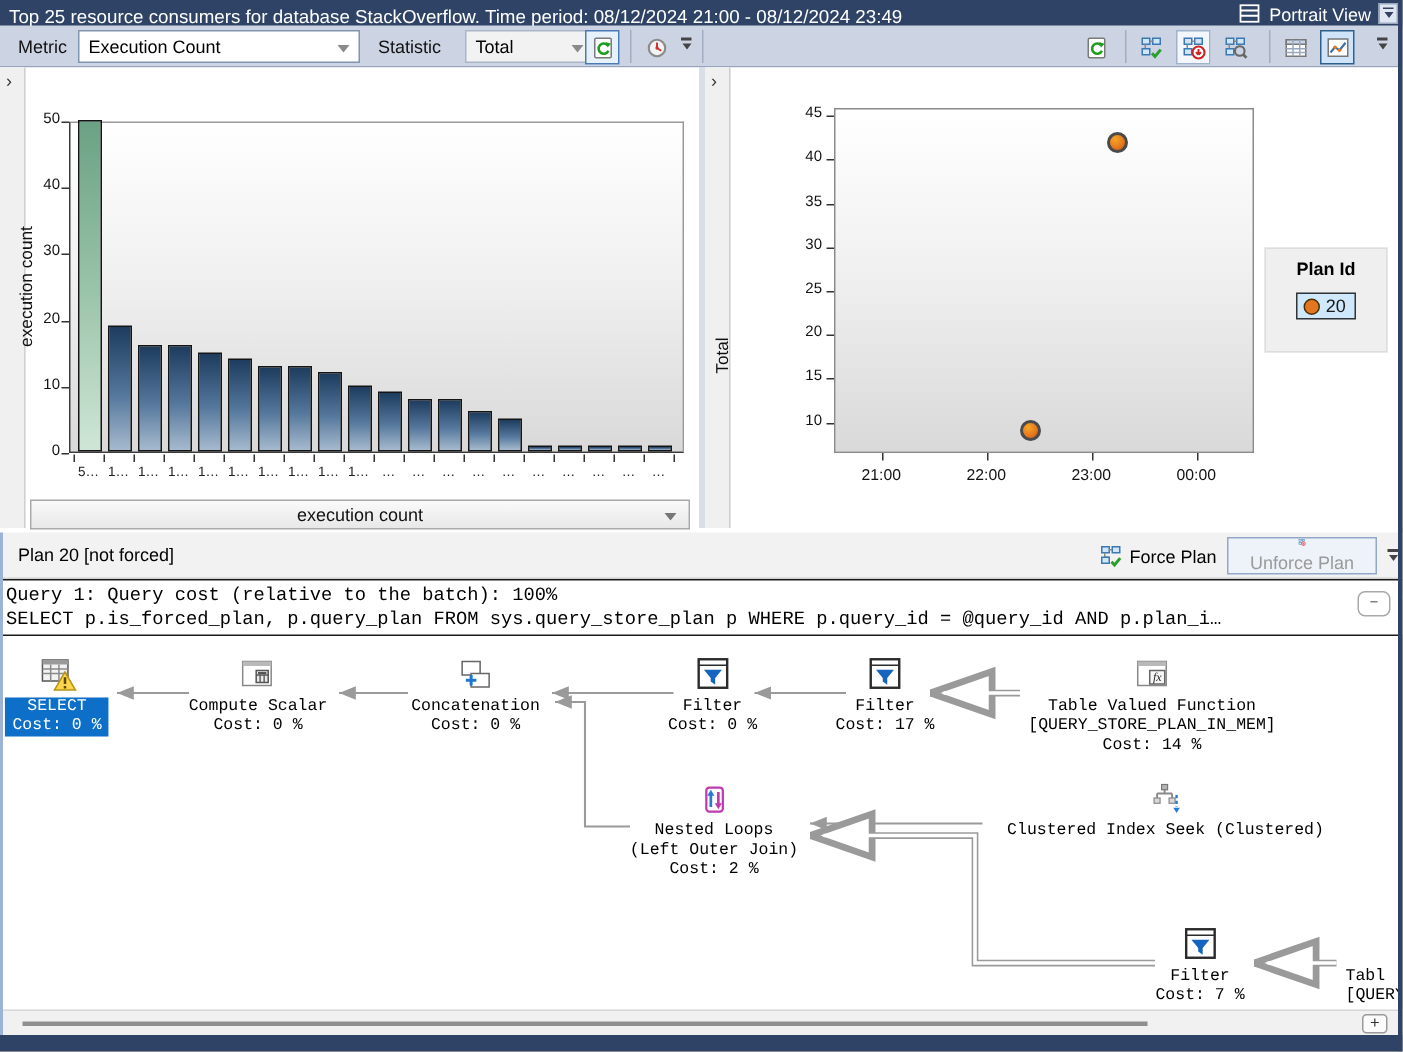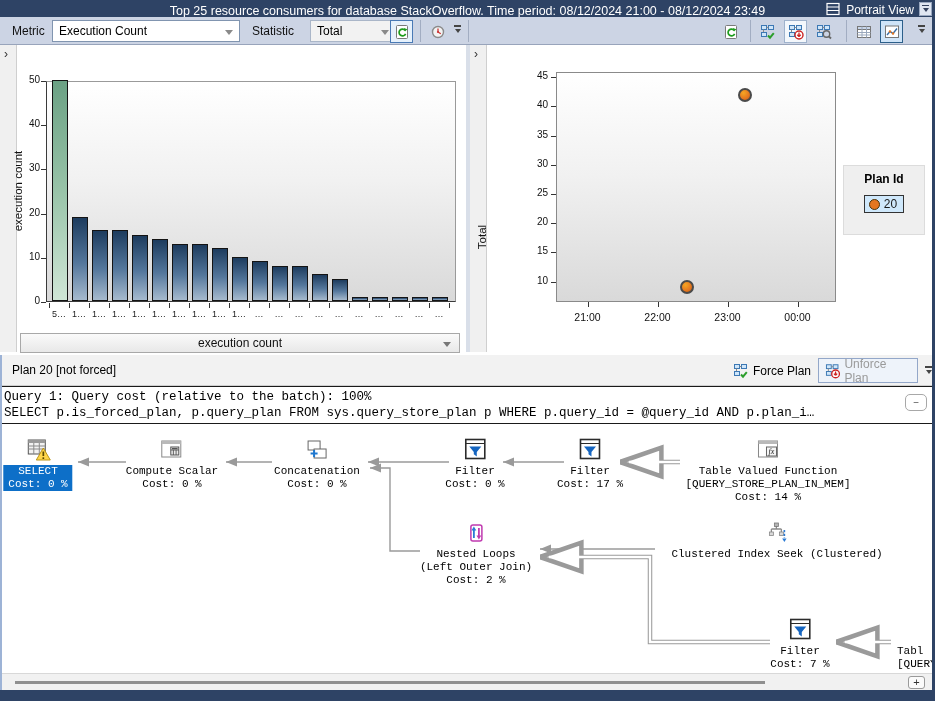--- a/index.html
+++ b/index.html
@@ -1,21 +1,21 @@
 <!DOCTYPE html>
 <html><head>
 <meta charset="utf-8">
 <style>
   html,body{margin:0;padding:0;background:#3c3c3c;}
   *{box-sizing:border-box;}
   #root{position:relative;width:935px;height:701px;background:#fff;overflow:hidden;
         font-family:"Liberation Sans",sans-serif;font-size:12px;color:#1a1a1a;}
   
   .titlebar{position:absolute;left:0;top:0;width:935px;height:20px;background:#2e4365;
-            color:#fff;display:flex;align-items:center;padding:0 6px;overflow:hidden;justify-content:center;}
+            color:#fff;display:flex;align-items:center;padding:0 6px;overflow:hidden;}
   .titlebar .t-text{font-size:12.5px;white-space:nowrap;position:relative;top:1px;}
   .titlebar-right{position:absolute;right:3px;top:0;height:17px;display:flex;align-items:center;gap:5px;}
   .pv-label{font-size:12px;color:#fff;position:relative;top:1px;}
   .t-spin{width:13px;height:14px;background:#dfe6f2;border:1px solid #9aa8c0;display:flex;flex-direction:column;
           justify-content:center;align-items:center;}
   
   .toolbar{position:absolute;left:0;top:17px;width:935px;height:28px;background:#ccd4e4;
            border-bottom:1px solid #98a4bb;}
   .tb-item{position:absolute;top:4px;height:20px;display:flex;align-items:center;}
   .tb-label{font-size:12px;color:#111;}
@@ -68,21 +68,21 @@
            background:linear-gradient(180deg,#fafafa,#e8e8e8);display:flex;align-items:center;
            justify-content:center;font-size:12px;color:#111;}
   .axis-dd::after{content:'';position:absolute;right:8px;top:8px;border-left:4px solid transparent;
                   border-right:4px solid transparent;border-top:5px solid #777;}
   
   .planbar{position:absolute;left:0;top:355px;width:935px;height:31px;background:#f2f2f2;
            border-bottom:1px solid #cfcfcf;}
   .pb-label{position:absolute;left:12px;top:8px;font-size:12px;color:#000;}
   .pb-btn{position:absolute;top:3px;height:25px;display:flex;align-items:center;gap:4px;font-size:12px;
           padding:0 6px;color:#000;}
-  .pb-btn.disabled{color:#9a9a9a;border:1px solid #93a7c9;background:#eef3fa;}
+  .pb-btn.disabled{color:#9a9a9a;border:1px solid #93a7c9;background:#eef3fa;flex-direction:column;}
   
   .querypane{position:absolute;left:0;top:386px;width:935px;height:38px;background:#fff;
              border-top:1px solid #1a1a1a;border-bottom:1px solid #1a1a1a;
              font-family:"Liberation Mono",monospace;font-size:12.5px;color:#000;
              padding:2px 26px 0 4px;line-height:16px;white-space:nowrap;overflow:hidden;}
   .q-collapse{position:absolute;right:8px;top:7px;width:22px;height:17px;border:1px solid #a8a8a8;
               border-radius:5px;background:#fff;font-size:11px;color:#555;display:flex;
               align-items:center;justify-content:center;line-height:1;}
   
   .planarea{position:absolute;left:0;top:424px;width:932px;height:249px;background:#fff;overflow:hidden;}

